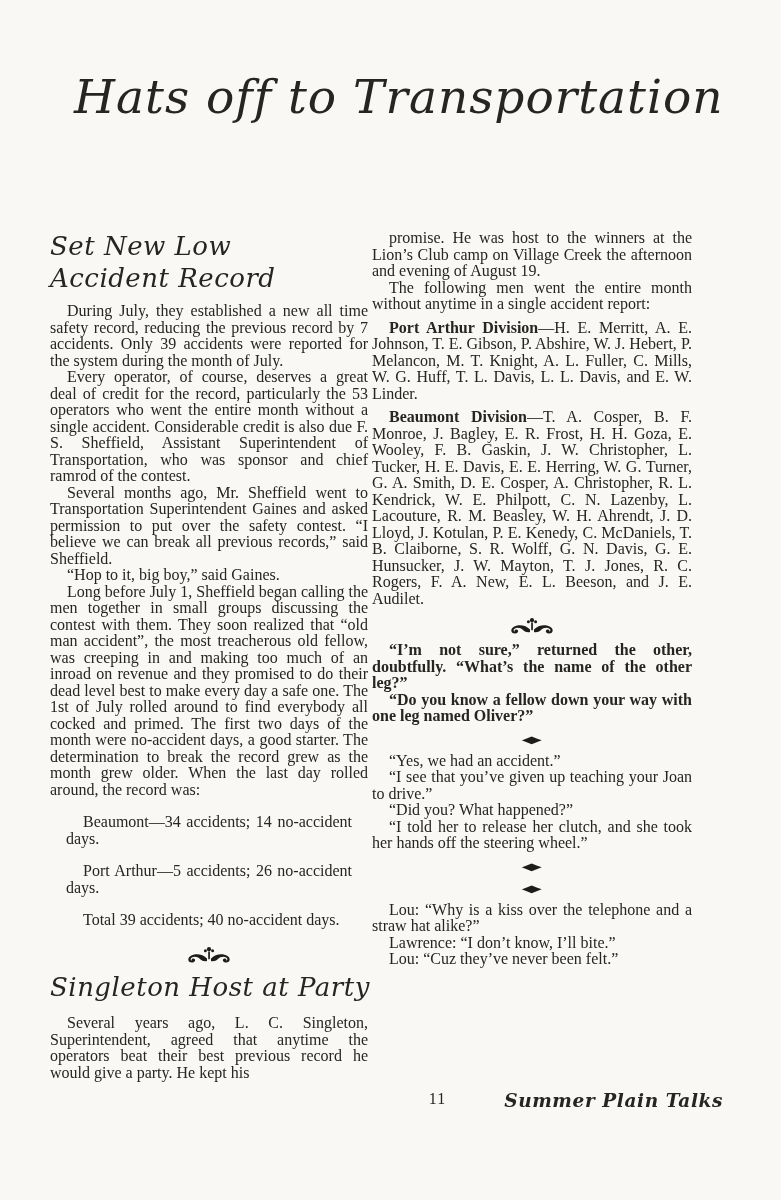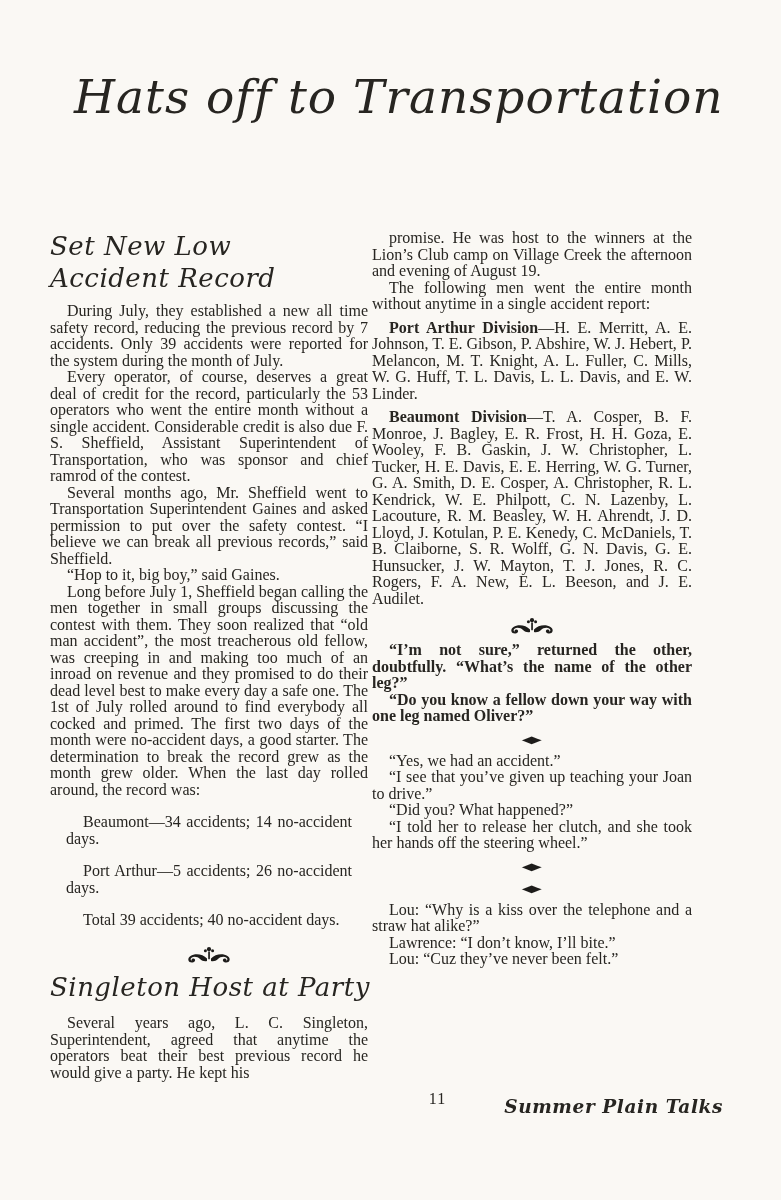--- a/index.html
+++ b/index.html
@@ -49,21 +49,21 @@
     display:inline-block;font-family:"DejaVu Sans",sans-serif;
     font-size:12px;transform:scaleX(2.2) scaleY(.85);color:#1d1c1a;
   }
   
   .footer{position:absolute;left:62px;right:58px;top:1090px;height:26px;}
   .pagenum{
     position:absolute;left:50%;transform:translateX(-50%);
     font-size:16px;letter-spacing:1px;margin-left:45px;
   }
   .pub{
-    position:absolute;right:0;top:6px;
+    position:absolute;right:0;top:0;
     font-family:"DejaVu Serif",serif;font-style:italic;font-weight:bold;
     font-size:18.5px;letter-spacing:.6px;white-space:nowrap;
   }
 </style>
 </head>
 <body>
 
 <div class="page">
 
   <h1 class="title">

